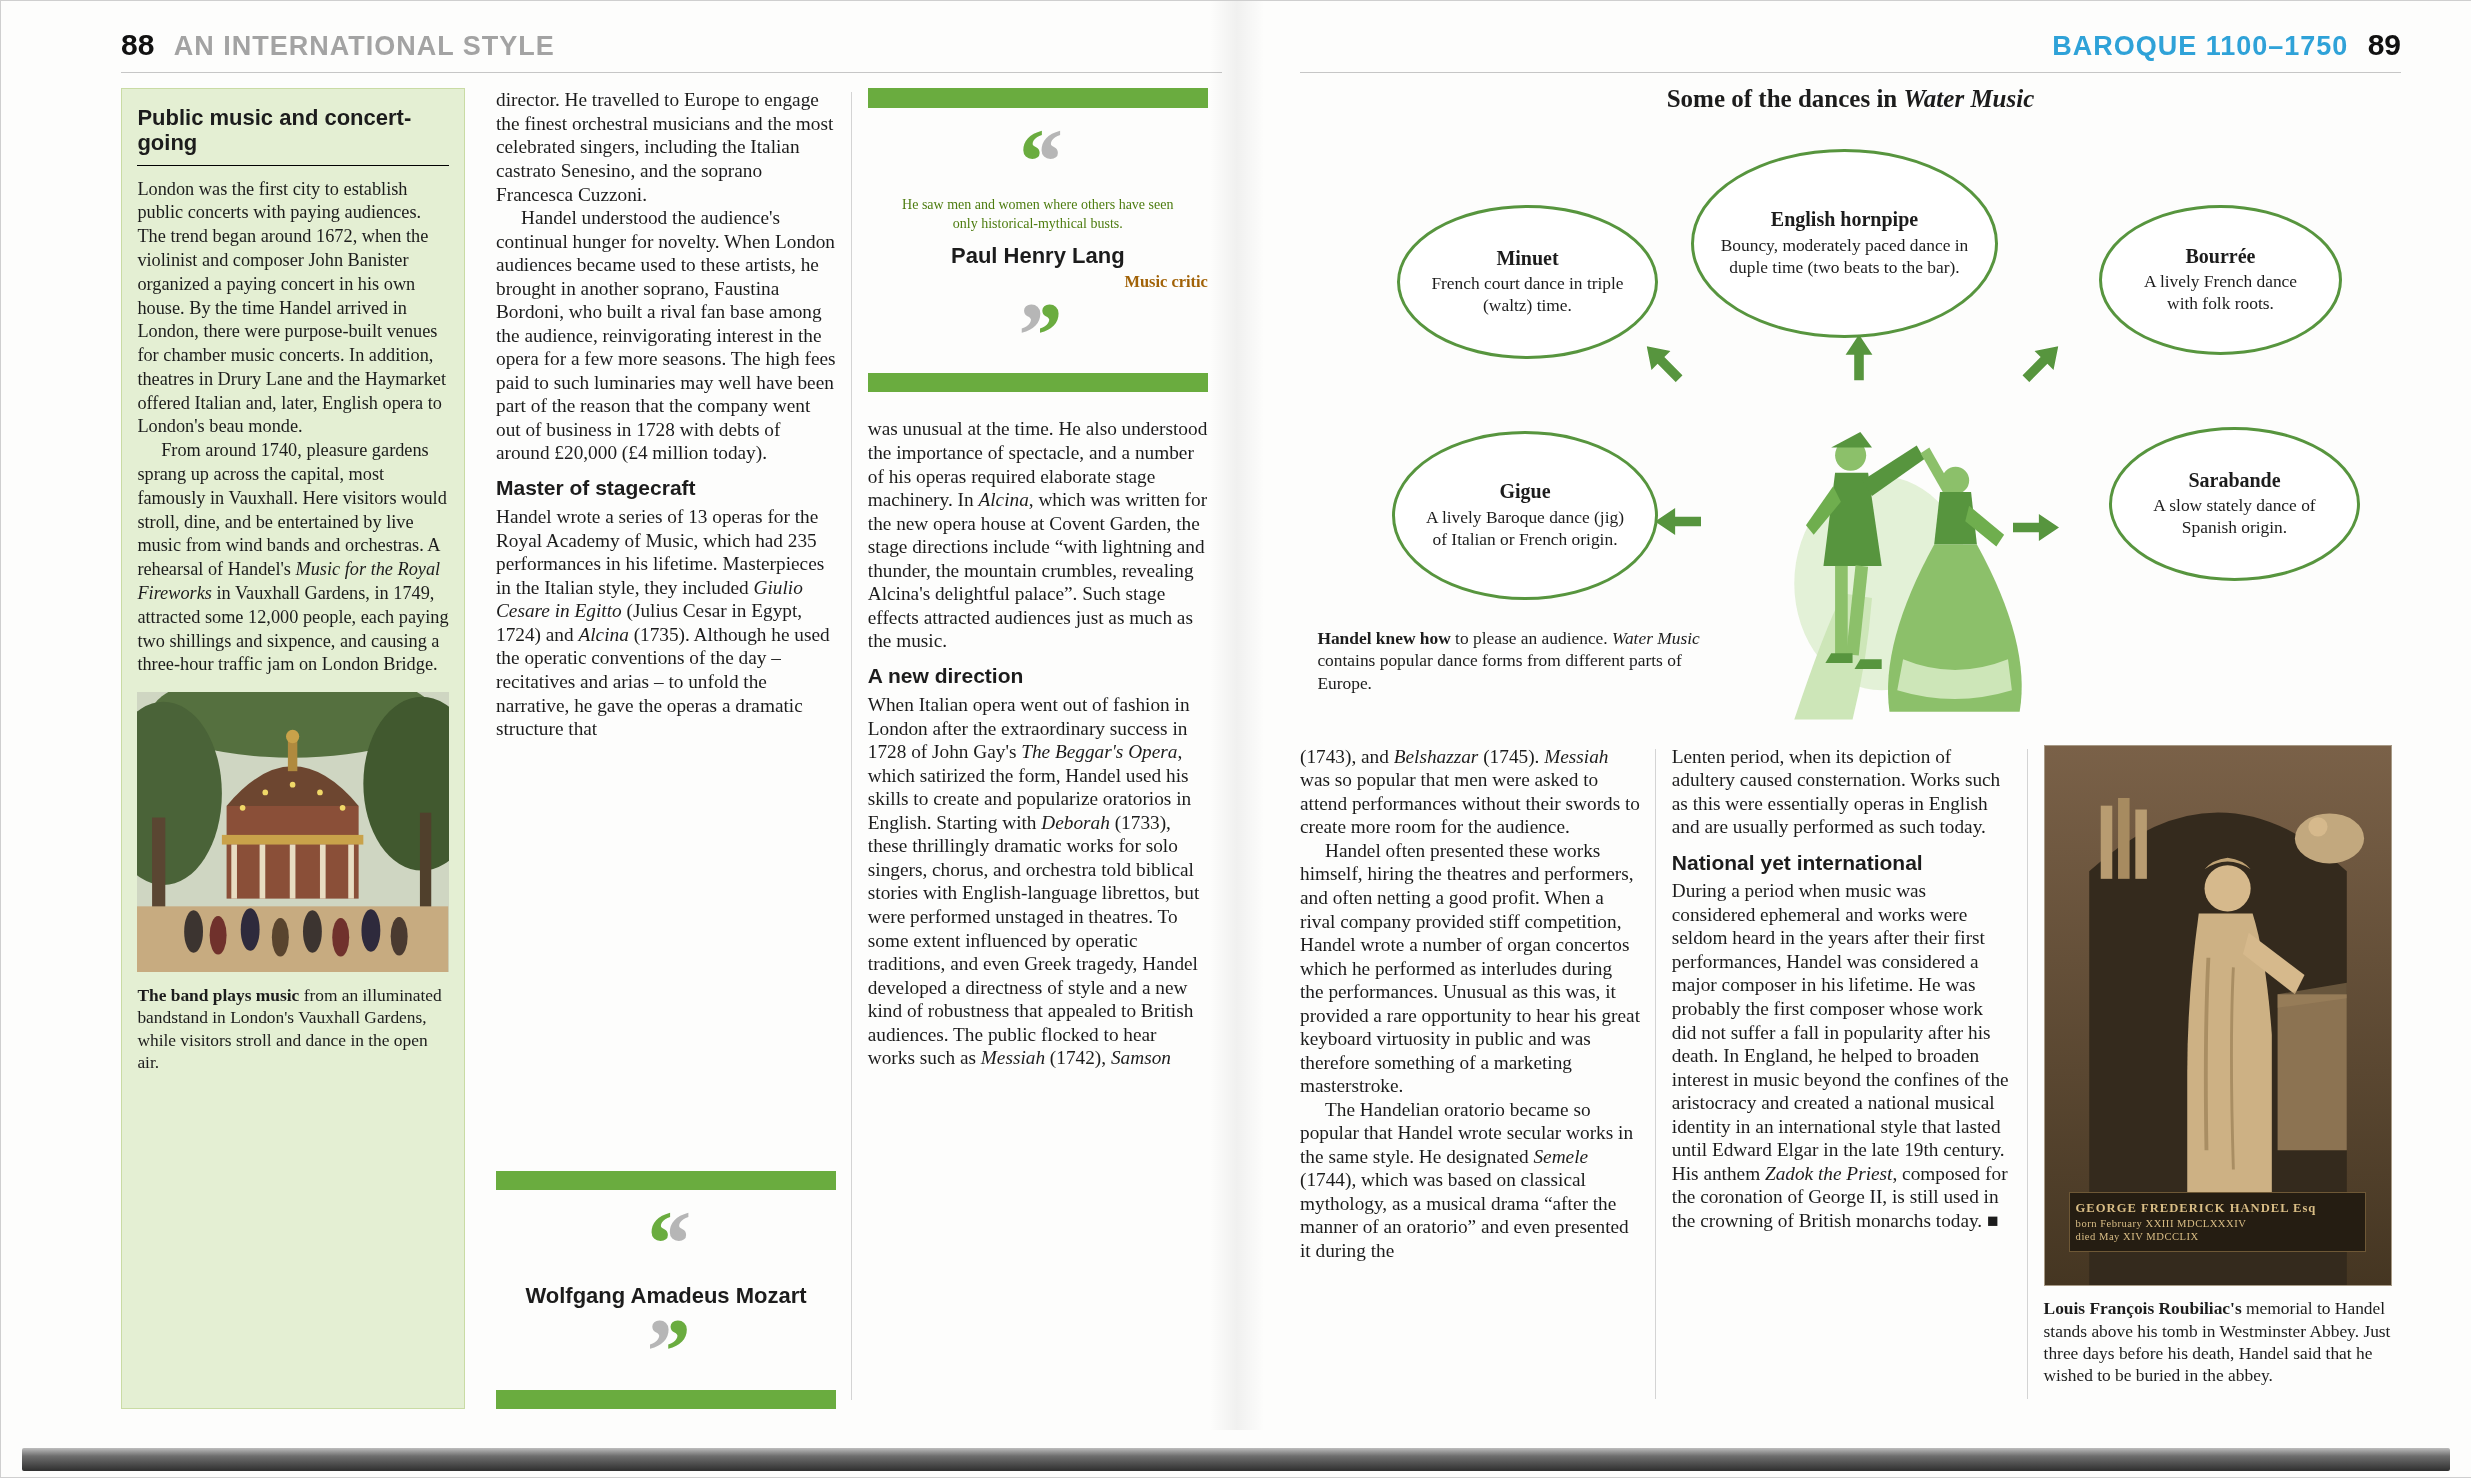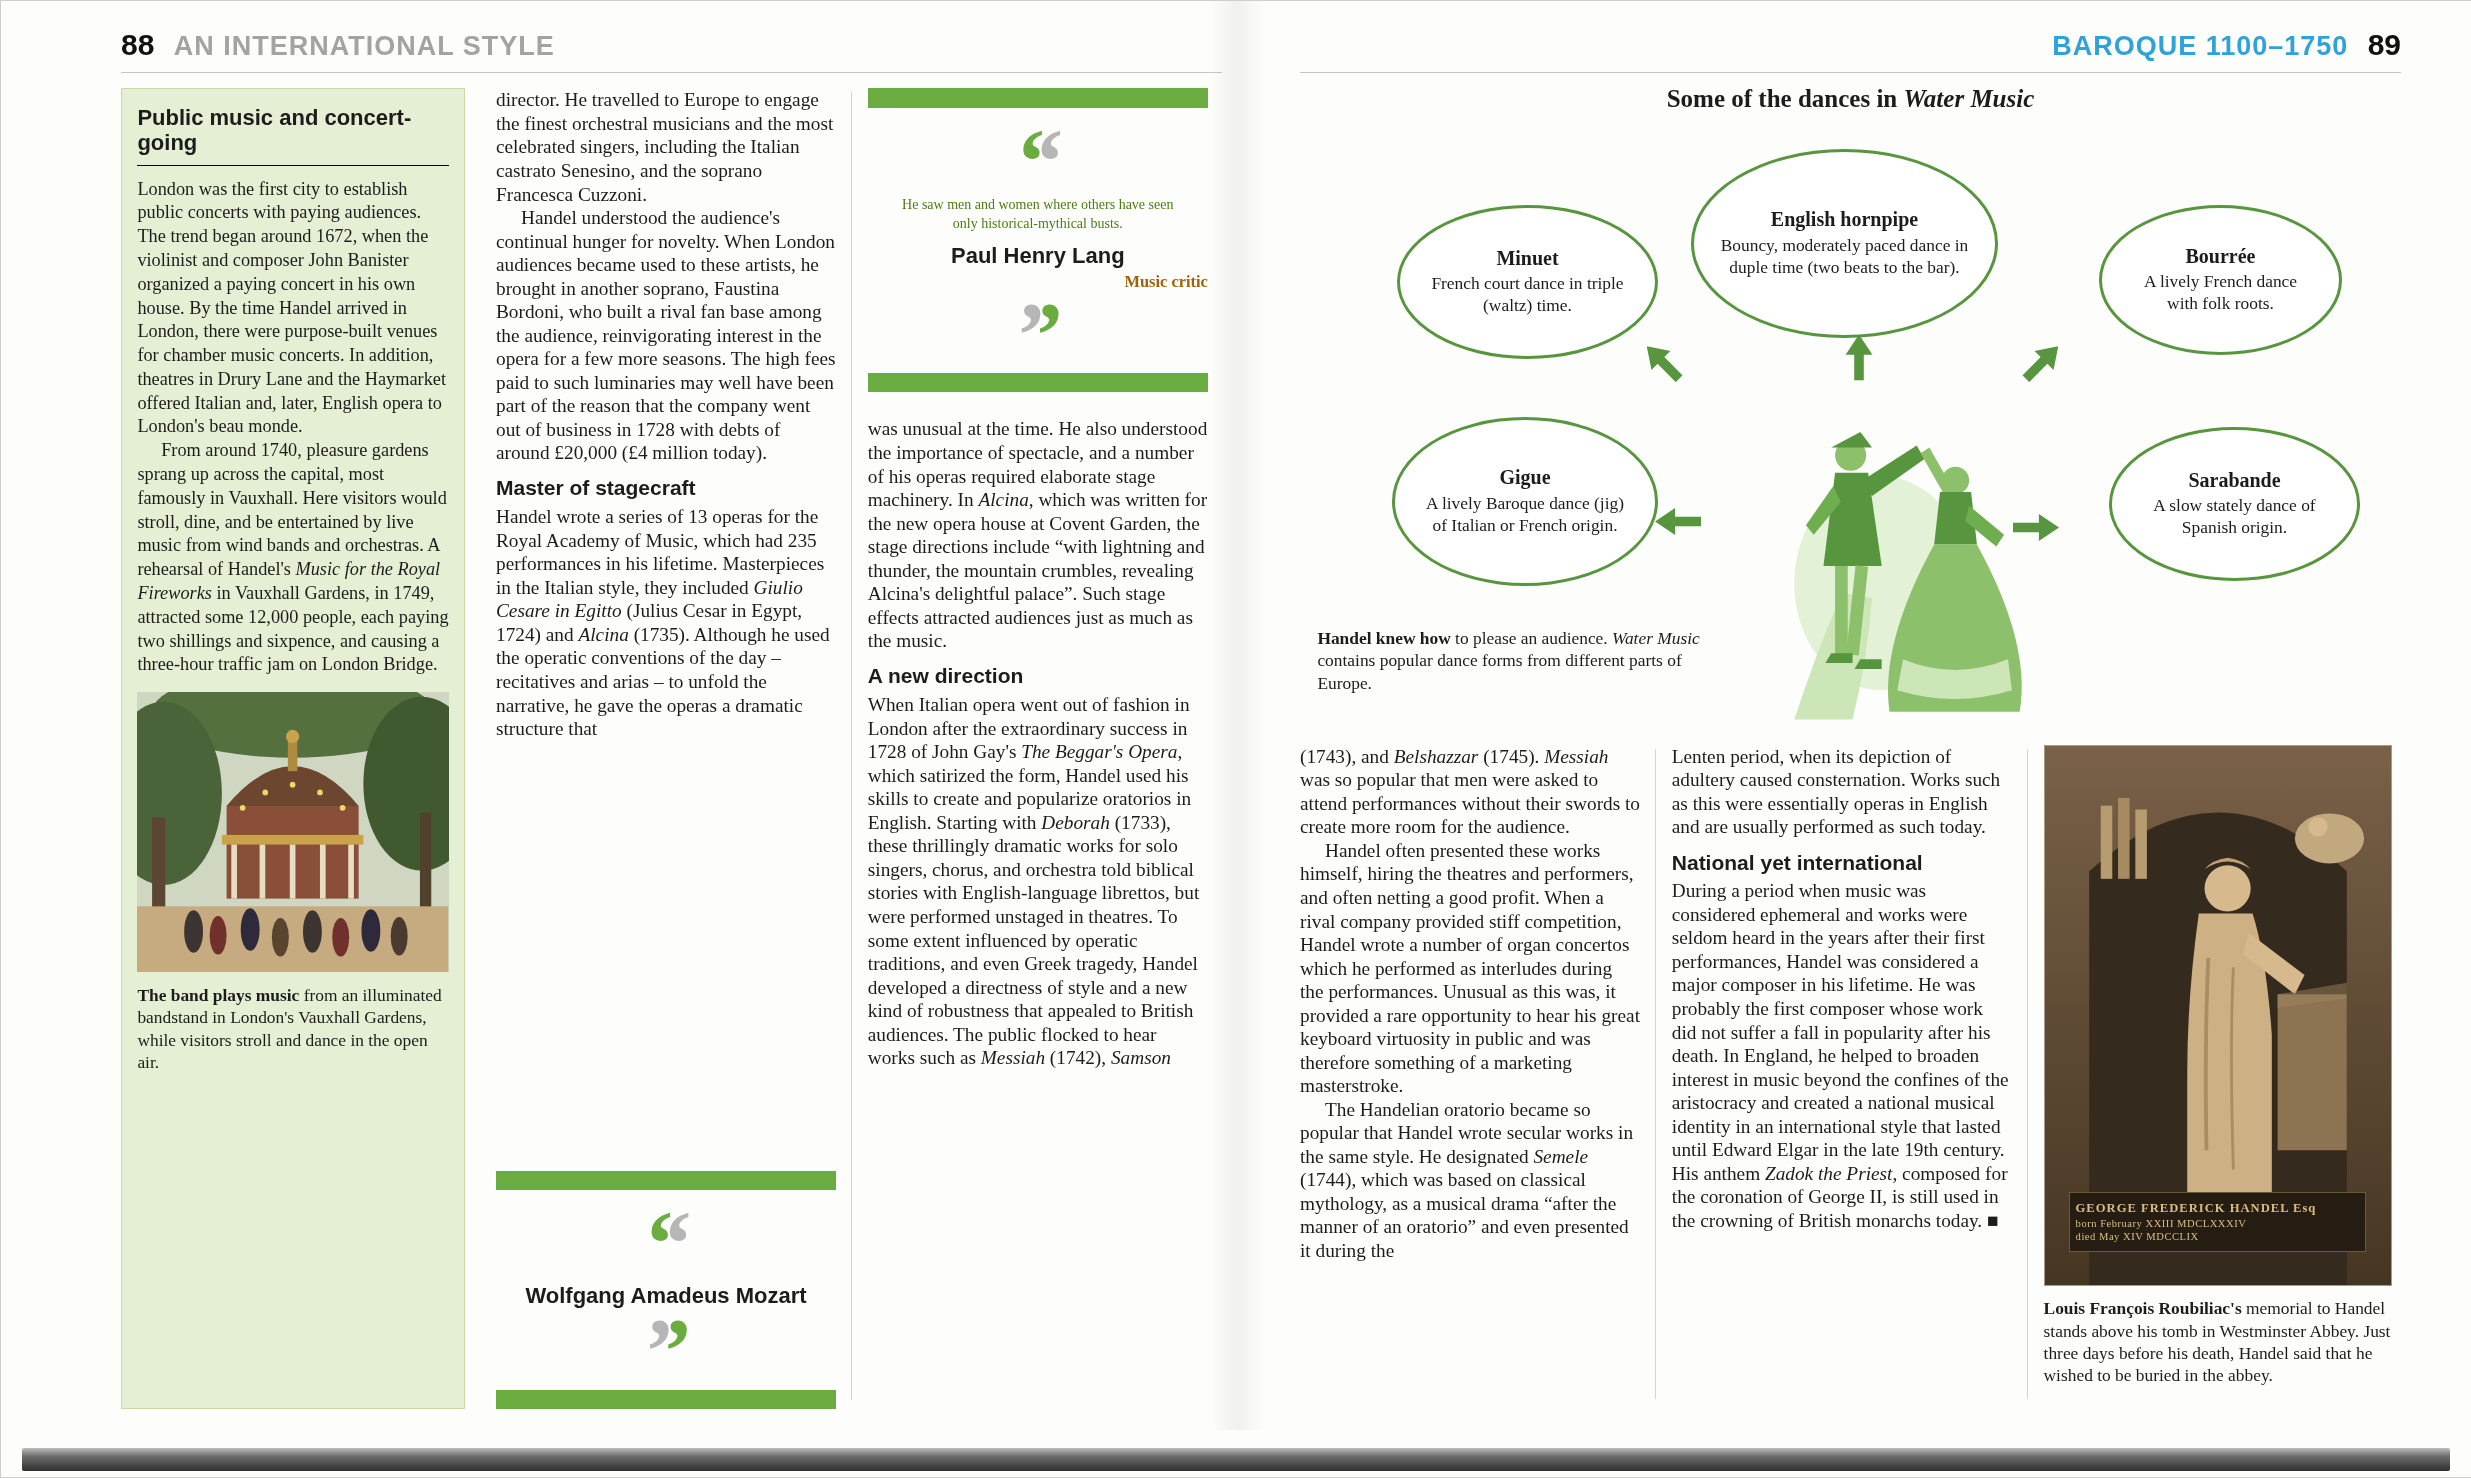--- a/index.html
+++ b/index.html
@@ -67,21 +67,21 @@
   .diagram-title{position:absolute;top:5.8px;left:0;width:100%;text-align:center;
     font-weight:bold;font-size:25px;}
   .node{position:absolute;border:3.9px solid var(--green-dark);border-radius:50%;
     display:flex;flex-direction:column;align-items:center;justify-content:center;
     text-align:center;padding:11.6px 25px;background:#fff;}
   .node-title{font-weight:bold;font-size:20px;margin-bottom:3.9px;}
   .node-desc{font-size:17.4px;line-height:1.25;}
   .node-minuet{left:97px;top:126px;width:261px;height:154px;}
   .node-hornpipe{left:391px;top:70px;width:307px;height:189px;}
   .node-bourree{left:799px;top:126px;width:243px;height:150px;}
-  .node-gigue{left:92px;top:338px;width:266px;height:169px;}
+  .node-gigue{left:92px;top:352px;width:266px;height:169px;}
   .node-sarabande{left:809px;top:348px;width:251px;height:154px;}
   .arrow{position:absolute;width:46px;height:31px;}
   .dancers{position:absolute;left:436px;top:317px;width:340px;height:336px;}
   .diagram-caption{position:absolute;left:17.4px;top:548px;width:421px;font-size:17.4px;line-height:1.3;}
 
   
   .rp-columns{display:flex;height:664px;overflow:hidden;}
   .rp-col{width:340px;}
   .rp-col.pic{width:348px;}
   .memorial{position:relative;width:348px;height:541px;border:1px solid #a79a86;}

